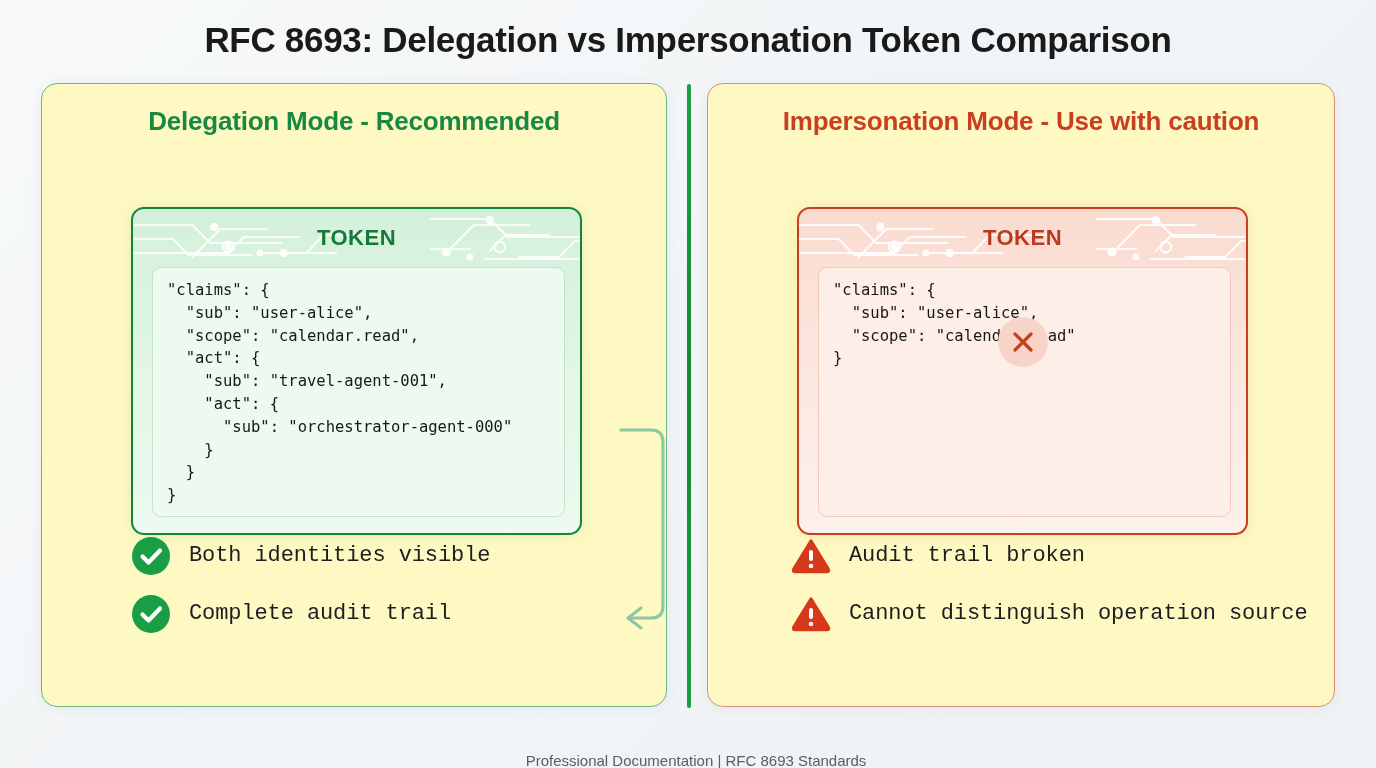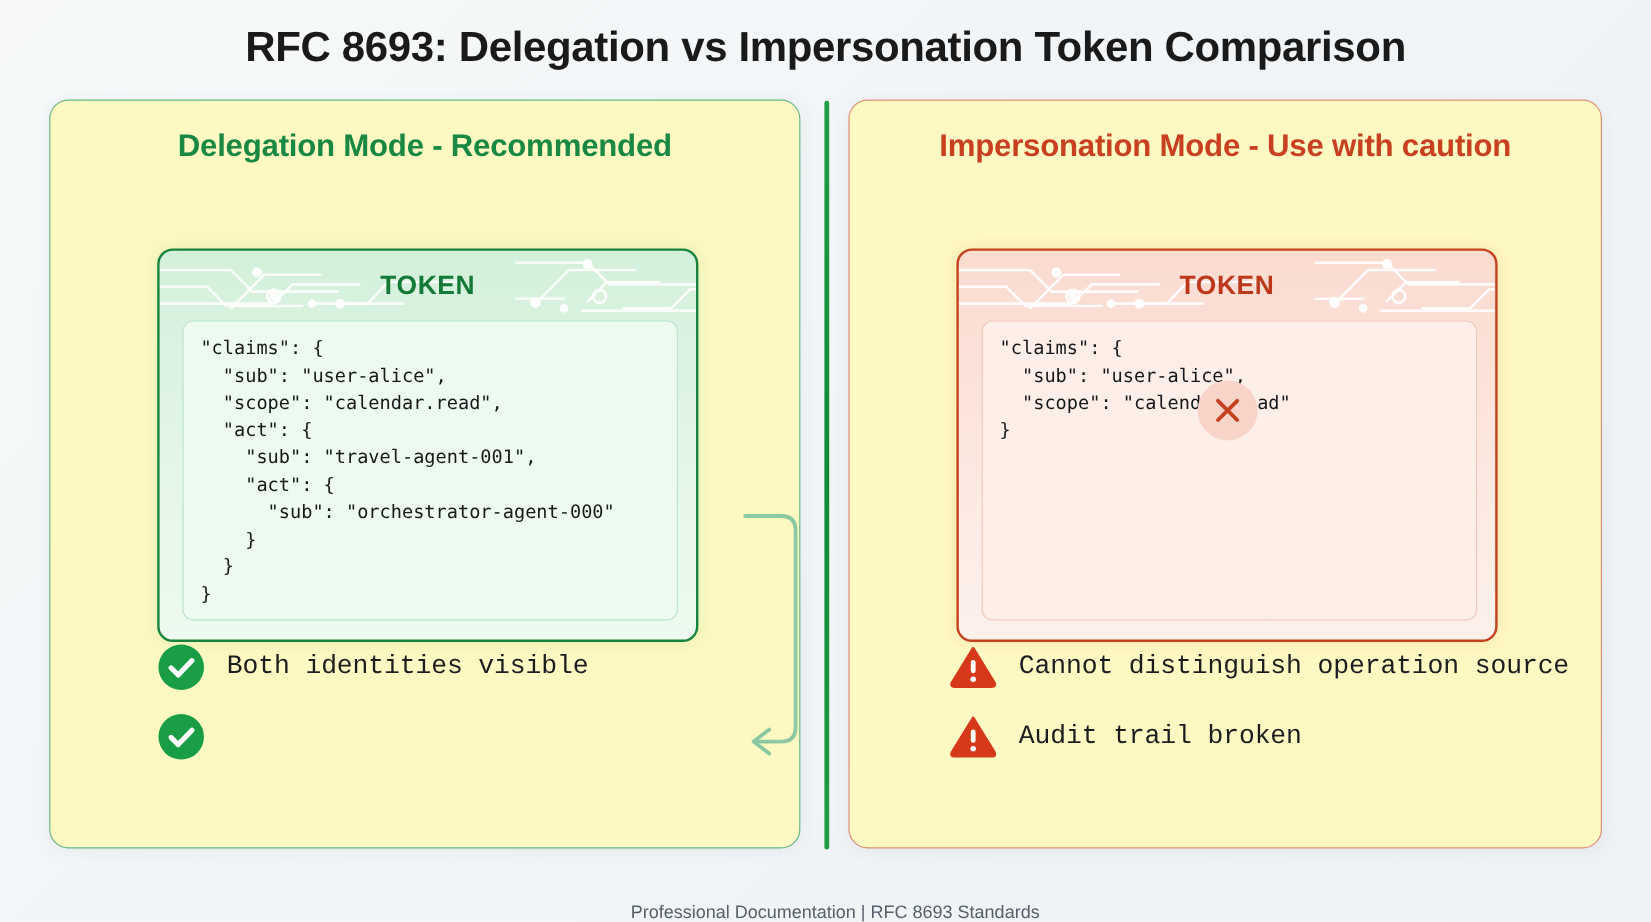--- a/index.html
+++ b/index.html
@@ -182,20 +182,21 @@
           <circle cx="20" cy="20" r="19" fill="#1a9e45"></circle>
           <path d="M11.5 20.5 L17.5 26.5 L29 14.5" fill="none" stroke="#ffffff" stroke-width="4.2" stroke-linecap="round" stroke-linejoin="round"></path>
         </svg>
         <span class="txt">Both identities visible</span>
       </div>
       <div class="bullet">
         <svg class="ico" viewBox="0 0 40 40">
           <circle cx="20" cy="20" r="19" fill="#1a9e45"></circle>
           <path d="M11.5 20.5 L17.5 26.5 L29 14.5" fill="none" stroke="#ffffff" stroke-width="4.2" stroke-linecap="round" stroke-linejoin="round"></path>
         </svg>
+        <span class="txt">Complete audit trail</span>
       </div>
     </div>
   </div>
 
   <div class="panel panel-right">
     <div class="panel-title pt-red">Impersonation Mode - Use with caution</div>
 
     <div class="token-card red">
       <div class="token-head">
         <svg class="circuit" viewBox="0 0 451 58" preserveAspectRatio="none">
@@ -241,27 +242,27 @@
       </div>
     </div>
 
     <div class="bullets right">
       <div class="bullet">
         <svg class="ico" viewBox="0 0 40 40">
           <path d="M20 4.5 L37.5 33 Q39 36 35.5 36 L4.5 36 Q1 36 2.5 33 Z" fill="#d6381a" stroke="#d6381a" stroke-width="2.6" stroke-linejoin="round"></path>
           <rect x="18" y="14" width="4" height="11" rx="2" fill="#ffffff"></rect>
           <circle cx="20" cy="30" r="2.3" fill="#ffffff"></circle>
         </svg>
-        <span class="txt">Cannot distinguish operation source</span>
+        <span class="txt">Audit trail broken</span>
       </div>
       <div class="bullet">
         <svg class="ico" viewBox="0 0 40 40">
           <path d="M20 4.5 L37.5 33 Q39 36 35.5 36 L4.5 36 Q1 36 2.5 33 Z" fill="#d6381a" stroke="#d6381a" stroke-width="2.6" stroke-linejoin="round"></path>
           <rect x="18" y="14" width="4" height="11" rx="2" fill="#ffffff"></rect>
           <circle cx="20" cy="30" r="2.3" fill="#ffffff"></circle>
         </svg>
-        <span class="txt">Audit trail broken</span>
+        <span class="txt">Cannot distinguish operation source</span>
       </div>
     </div>
   </div>
 
   <div class="footer">Professional Documentation | RFC 8693 Standards</div>
 </div>
 
 </body></html>

